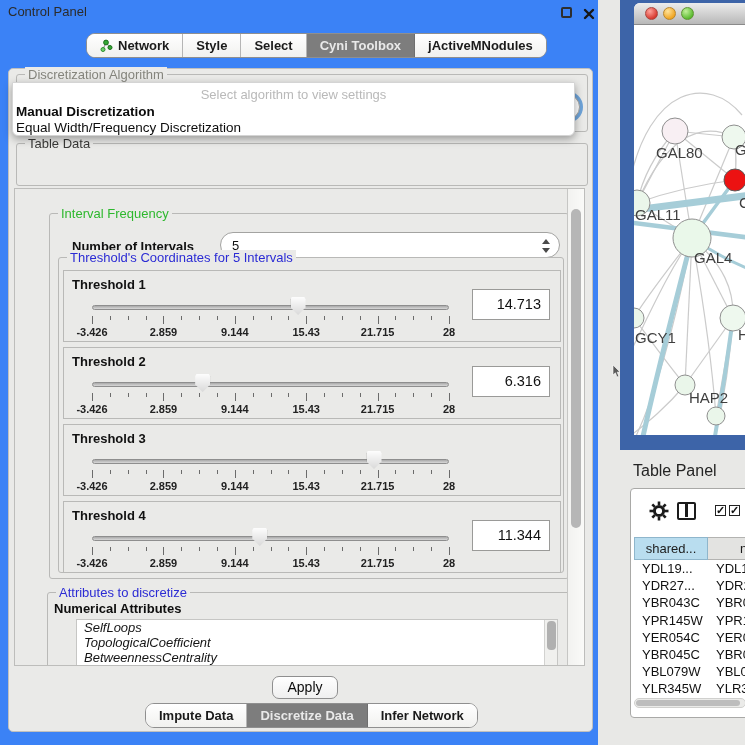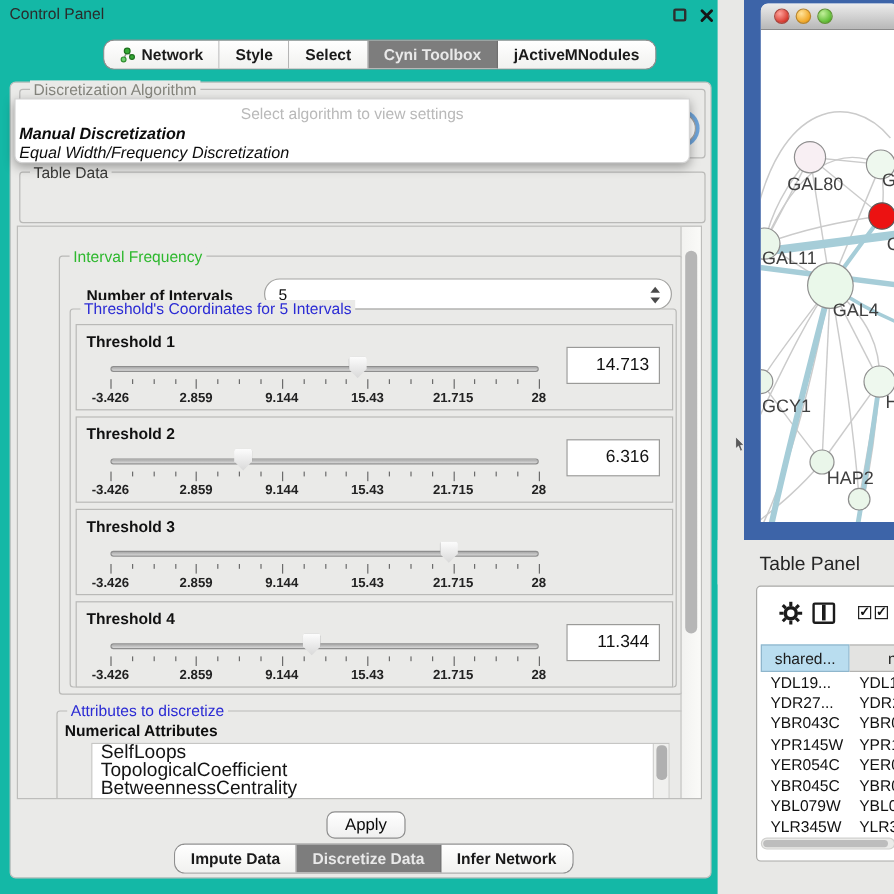--- a/index.html
+++ b/index.html
@@ -1,21 +1,21 @@
 <!DOCTYPE html>
 <html><head>
 <meta charset="utf-8">
 <style>
   * { margin:0; padding:0; box-sizing:border-box; }
   html,body { width:745px; height:745px; }
   body { font-family:"Liberation Sans", sans-serif; background:#e8e8e6; overflow:hidden; }
   #app { position:relative; width:745px; height:745px; overflow:hidden; }
 
   
-  #control-panel { position:absolute; left:0; top:0; width:598px; height:745px; background:#14b8a6; }
+  #control-panel { position:absolute; left:0; top:0; width:598px; height:745px; background:#3b82f6; }
   .cp-titlebar { position:absolute; left:0; top:0; width:598px; height:24px; }
   .cp-title { position:absolute; left:8px; top:4px; font-size:13px; color:#2b2b2b; }
   .float-btn { position:absolute; left:561px; top:7px; width:11px; height:11px; border:2px solid #2e2e2e; border-radius:2px; }
   .close-btn { position:absolute; left:583px; top:6px; width:12px; height:12px; }
 
   
   .tab-strip { position:absolute; display:flex; border:1px solid #8f8f8f; border-radius:9px; overflow:hidden; background:#fff; height:25px; }
   .tab { display:flex; align-items:center; gap:5px; padding:0 13px; font-size:13px; font-weight:600; color:#1a1a1a; background:linear-gradient(#ffffff,#f1f1ef); border-right:1px solid #b5b5b5; cursor:default; white-space:nowrap; }
   .tab:last-child { border-right:none; }
   .tab.selected { background:#7d7d7d; color:#e9e9e9; border-right-color:#6f6f6f; }
@@ -38,21 +38,21 @@
   .combo-text { position:absolute; left:11px; top:5px; font-size:13px; color:#111; white-space:nowrap; }
   .stepper { position:absolute; right:9px; top:5px; width:9px; height:16px; }
   .stepper:before, .stepper:after { content:""; position:absolute; left:1px; width:0; height:0; border-left:4px solid transparent; border-right:4px solid transparent; }
   .stepper:before { top:1px; border-bottom:5px solid #4a4a4a; }
   .stepper:after  { bottom:1px; border-top:5px solid #4a4a4a; }
   .focus-ring { box-shadow:0 0 0 3px #6ea3d8; }
 
   
   .popup { position:absolute; left:12px; top:82px; width:563px; height:54px; background:#fff; border:1px solid #d4d4d4; border-radius:0 0 6px 6px; box-shadow:0 3px 9px rgba(0,0,0,.35); z-index:30; }
   .popup-placeholder { position:absolute; left:0; top:4px; width:100%; text-align:center; font-size:13px; color:#b9b9b9; }
-  .popup-opt { position:absolute; left:3px; font-size:13.5px; color:#0c0c0c; white-space:nowrap;font-style:italic; }
+  .popup-opt { position:absolute; left:3px; font-size:13.5px; color:#0c0c0c; white-space:nowrap; }
   .popup-opt.bold { font-weight:700; }
 
   
   .scroll-panel { position:absolute; left:14px; top:188px; width:571px; height:478px; border:1px solid #bdbdbb; background:#eaeae8; overflow:hidden; }
   .v-scrollbar { position:absolute; right:0; top:0; width:17px; height:100%; background:linear-gradient(90deg,#f2f2f0,#fafaf8); border-left:1px solid #c6c6c4; }
   .v-scrollbar .thumb { position:absolute; left:3px; top:20px; width:10px; height:319px; background:#b6b6b6; border-radius:5px; }
 
   
   .tpanel { position:absolute; left:4px; width:498px; height:72px; border:1px solid #b9b9b7; background:#eaeae8; }
   .tpanel-title { position:absolute; left:8px; top:6px; font-size:13px; font-weight:700; color:#111; }
@@ -60,21 +60,21 @@
   .thumbptr { position:absolute; top:26px; width:15px; height:18px; background:linear-gradient(#fdfdfd,#d9d9d9); clip-path:polygon(8% 0,92% 0,100% 12%,100% 58%,50% 100%,0 58%,0 12%); filter:drop-shadow(0 0 1px #777); }
   .tick { position:absolute; width:1px; background:#6b6b6b; }
   .tick.minor { top:45px; height:4px; }
   .tick.major { top:45px; height:8px; }
   .tick-label { position:absolute; top:55px; width:60px; margin-left:-30px; text-align:center; font-size:11px; font-weight:600; color:#222; }
   .val-box { position:absolute; left:408px; top:18px; width:78px; height:31px; background:#fff; border:1px solid #9a9a98; font-size:14.5px; color:#111; text-align:right; line-height:29px; padding-right:8px; }
 
   
   .attr-subtitle { position:absolute; left:6px; top:8px; font-size:13px; font-weight:700; color:#0e0e0e; }
   .attr-list { position:absolute; left:28px; top:26px; width:482px; height:47px; background:#fff; border:1px solid #c6c6c4; overflow:hidden; }
-  .attr-item { font-size:16px; color:#141414; line-height:15px; padding-left:7px; white-space:nowrap; }
+  .attr-item { font-size:13px; color:#141414; line-height:15px; padding-left:7px; white-space:nowrap;font-style:italic; }
   .list-scrollbar { position:absolute; right:0; top:0; width:13px; height:100%; background:#f0f0ee; border-left:1px solid #d2d2d0; }
   .list-scrollbar .thumb { position:absolute; left:2px; top:1px; width:9px; height:64%; background:#b0b0b0; border-radius:4px; }
 
   .apply-btn { position:absolute; left:272px; top:676px; width:66px; height:23px; background:linear-gradient(#ffffff,#efefef); border:1px solid #8f8f8f; border-radius:7px; font-size:14px; color:#0c0c0c; text-align:center; line-height:21px; font-family:"Liberation Sans",sans-serif; }
 
   
   #net-window { position:absolute; left:620px; top:0; width:125px; height:450px; background:#3d64a8; }
   .mac-win { position:absolute; left:14px; top:3px; width:115px; height:432px; background:#fff; border-radius:6px 6px 0 0; overflow:hidden; }
   .mac-titlebar { position:absolute; left:0; top:0; width:100%; height:22px; background:linear-gradient(#ececec,#b8b8b8); border-bottom:1px solid #8a8a8a; }
   .light { position:absolute; top:4px; width:13px; height:13px; border-radius:50%; }

